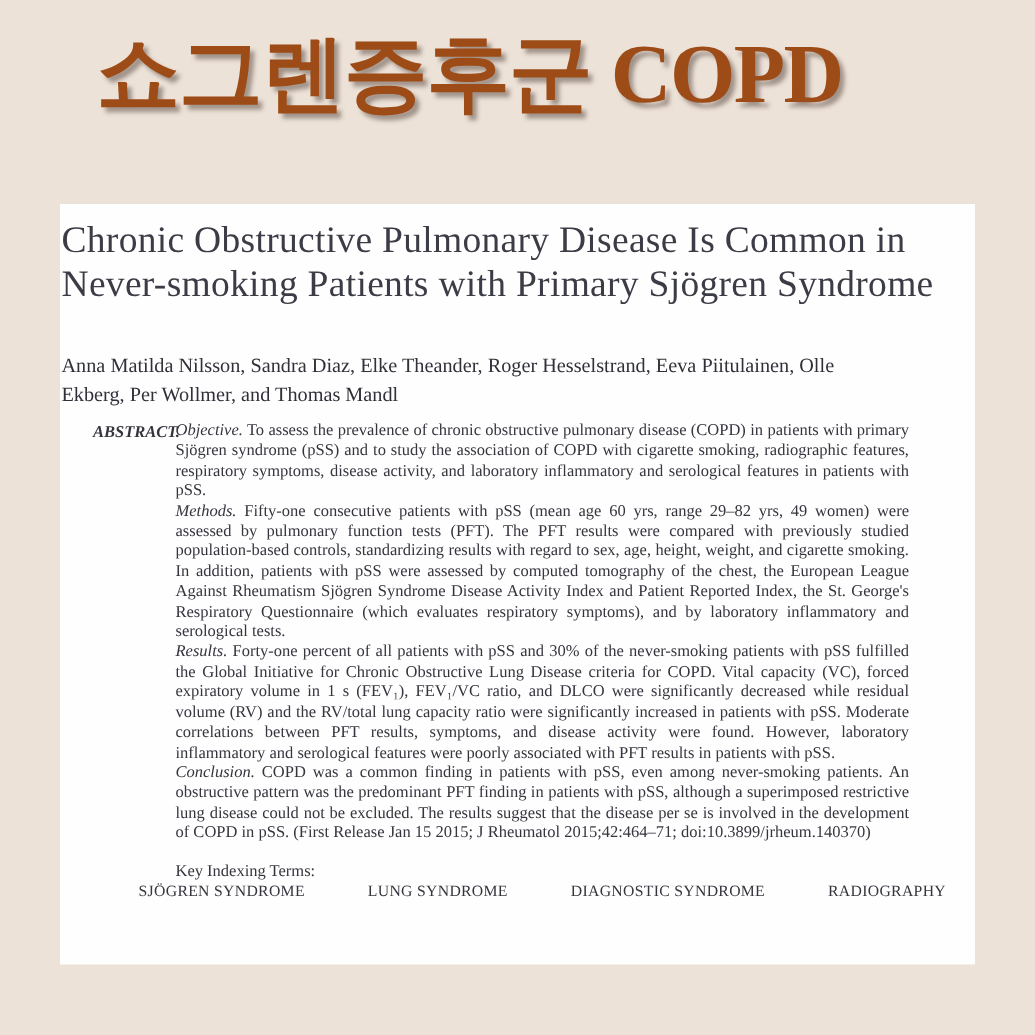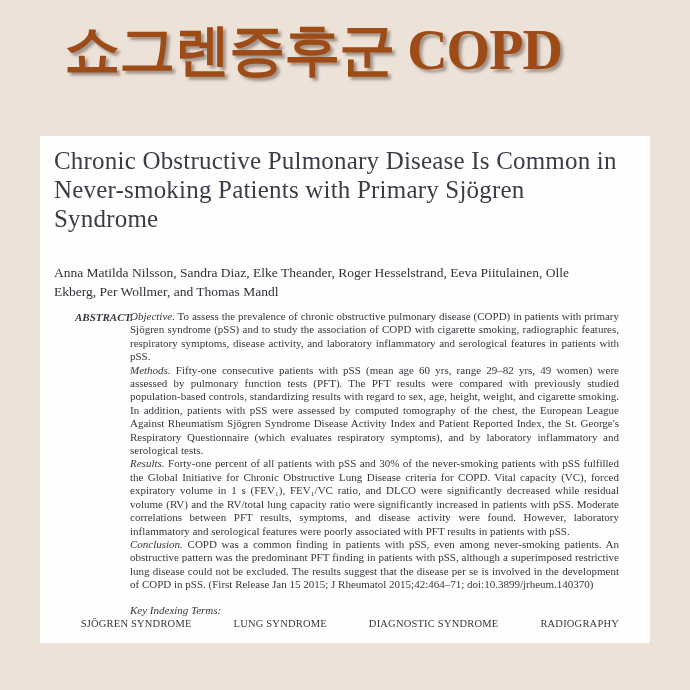--- a/index.html
+++ b/index.html
@@ -31,21 +31,21 @@
     white-space: nowrap;
   }
   .paper {
     position: absolute;
     left: 40px;
     top: 136px;
     width: 610px;
     height: 507px;
     background: #fffefe;
     box-sizing: border-box;
-    padding: 10px 22px 0 14px;
+    padding: 10px 22px 0 1px;
     color: #35353e;
     overflow: hidden;
   }
   .paper-title {
     margin: 0;
     font-size: 25px;
     line-height: 29px;
     font-weight: normal;
     color: #3c3c46;
     letter-spacing: 0.2px;
@@ -79,26 +79,25 @@
   }
   .lead {
     font-weight: normal;
     font-style: italic;
   }
   .key-block {
     margin-top: 12px;
   }
   .key-label {
     margin: 0;
-    font-style: italic;
     text-align: left;
   }
   .terms-row {
     display: flex;
-    justify-content: flex-end;
+    justify-content: center;
     font-size: 10.5px;
     letter-spacing: 0.2px;
     white-space: nowrap;
     gap: 42px;
   }
 </style>
 </head>
 <body>
 
 <h1 class="slide-title">쇼그렌증후군 COPD</h1>

